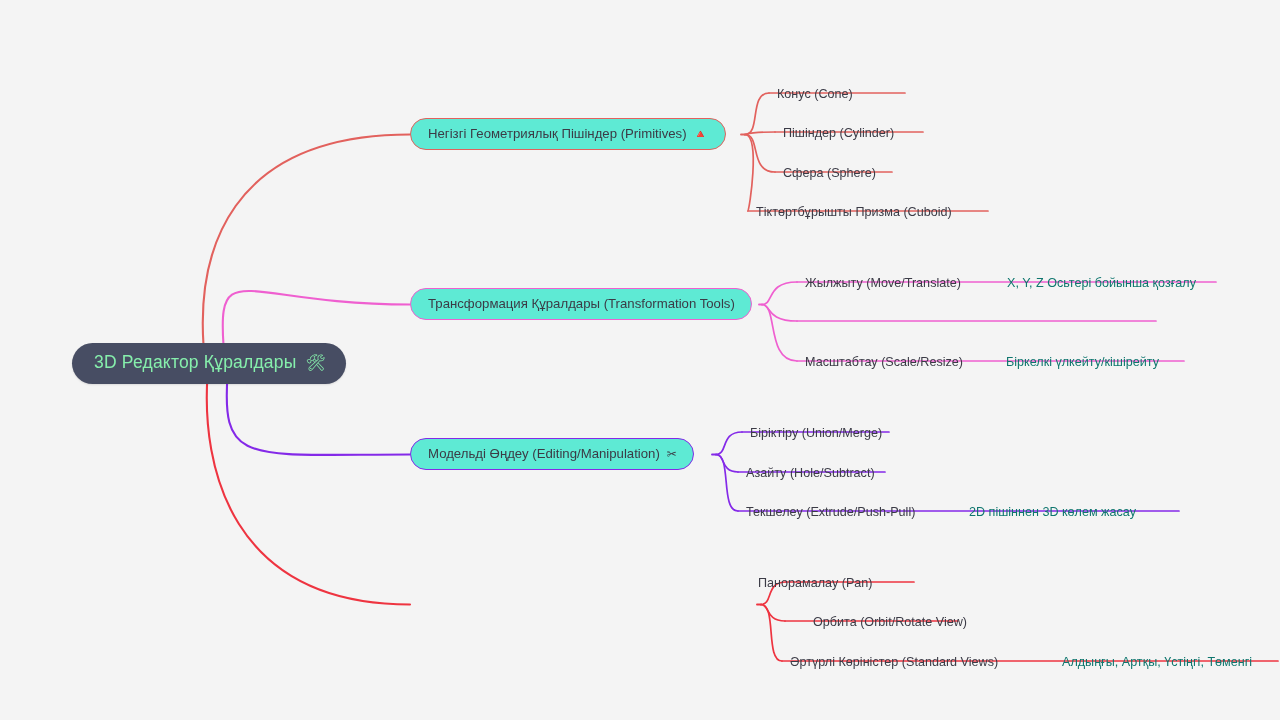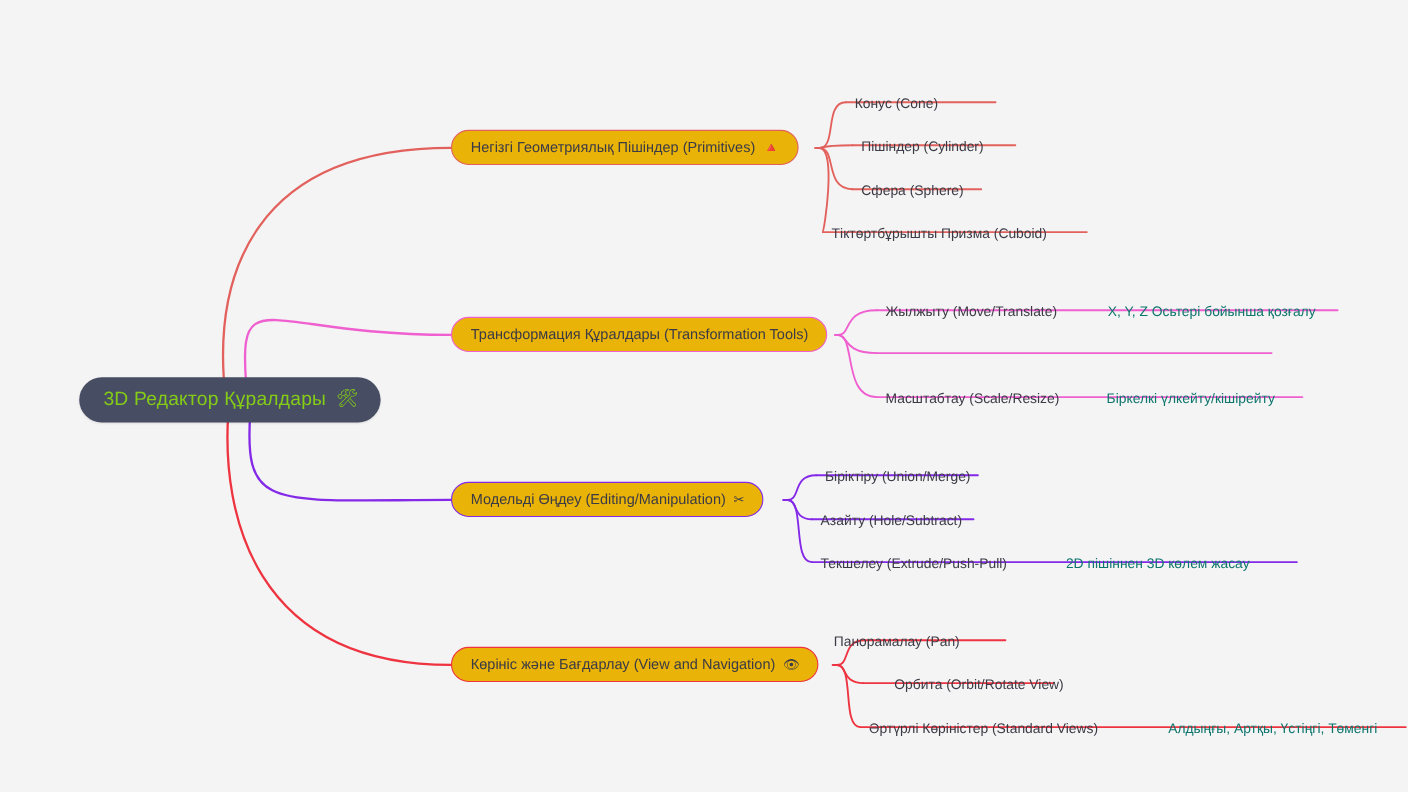--- a/index.html
+++ b/index.html
@@ -58,21 +58,21 @@
     line-height: 1;
     display: inline-block;
   }
 
   
   .branch-node {
     position: absolute;
     display: flex;
     align-items: center;
     gap: 7px;
-    background: #eab308;
+    background: #5eead4;
     border: 1.6px solid #e8635f;
     border-radius: 18px;
     padding: 8px 16px 9px 17px;
     font-size: 13.2px;
     color: #3b3b46;
     white-space: nowrap;
     line-height: 1;
   }
   .branch-node .branch-icon {
     font-size: 12px;
@@ -137,21 +137,21 @@
       <path d="M 207.5 376 C 201.5 466, 229.825 604.5, 410 604.5" fill="none" stroke="#ee3440" stroke-width="2.1" stroke-linecap="round"></path>
       <path d="M 757 604.5 L 761 604.5" fill="none" stroke="#ee3440" stroke-width="1.9" stroke-linecap="round"></path>
       <path d="M 761 604.5 C 773.375 604.5, 765 582, 786 582" fill="none" stroke="#ee3440" stroke-width="1.7" stroke-linecap="round"></path>
       <path d="M 786 582 L 914 582" fill="none" stroke="#ee3440" stroke-width="1.7" stroke-linecap="round"></path>
       <path d="M 761 604.5 C 770.075 604.5, 765 621, 785 621" fill="none" stroke="#ee3440" stroke-width="1.7" stroke-linecap="round"></path>
       <path d="M 785 621 L 958 621" fill="none" stroke="#ee3440" stroke-width="1.7" stroke-linecap="round"></path>
       <path d="M 761 604.5 C 777 604.5, 765 661, 782 661" fill="none" stroke="#ee3440" stroke-width="1.7" stroke-linecap="round"></path>
       <path d="M 782 661 L 1278 661" fill="none" stroke="#ee3440" stroke-width="1.7" stroke-linecap="round"></path>
     </svg>
   <div class="node-layer" id="node-layer">
-      <div class="root-node" style="left: 72px; top: 343px; background: rgb(71, 77, 99); color: #84cc16;">
+      <div class="root-node" style="left: 72px; top: 343px; background: rgb(71, 77, 99); color: #86efac;">
         <span class="root-label">3D Редактор Құралдары</span>
         <span class="root-icon">🛠</span>
       </div>
       <div class="branch-node" style="left: 410px; top: 118px; border-color: rgb(226, 97, 93);">
         <span class="branch-label">Негізгі Геометриялық Пішіндер (Primitives)</span>
         <span class="branch-icon">🔺</span>
       </div>
       <div class="leaf" style="left: 769px; top: 80px; width: 136px; border-bottom-color: rgb(226, 97, 93); border-bottom-style: none;">
         <span class="leaf-label">Конус (Cone)</span>
       </div>
@@ -182,24 +182,20 @@
       <div class="leaf" style="left: 742px; top: 419px; width: 147px; border-bottom-color: rgb(132, 41, 232); border-bottom-style: none;">
         <span class="leaf-label">Біріктіру (Union/Merge)</span>
       </div>
       <div class="leaf" style="left: 738px; top: 459px; width: 147px; border-bottom-color: rgb(132, 41, 232); border-bottom-style: none;">
         <span class="leaf-label">Азайту (Hole/Subtract)</span>
       </div>
       <div class="leaf" style="left: 738px; top: 498px; width: 441px; border-bottom-color: rgb(132, 41, 232); border-bottom-style: none;">
         <span class="leaf-label">Текшелеу (Extrude/Push-Pull)</span>
         <span class="leaf-detail" style="position: absolute; left: 231px; bottom: 5px;">2D пішіннен 3D көлем жасау</span>
       </div>
-      <div class="branch-node" style="left: 410px; top: 588px; border-color: rgb(238, 52, 64);">
-        <span class="branch-label">Көрініс және Бағдарлау (View and Navigation)</span>
-        <span class="branch-icon">👁</span>
-      </div>
       <div class="leaf" style="left: 750px; top: 569px; width: 128px; border-bottom-color: rgb(238, 52, 64); border-bottom-style: none;">
         <span class="leaf-label">Панорамалау (Pan)</span>
       </div>
       <div class="leaf" style="left: 785px; top: 608px; width: 173px; border-bottom-color: rgb(238, 52, 64); border-bottom-style: none; margin-left: 20px;">
         <span class="leaf-label">Орбита (Orbit/Rotate View)</span>
       </div>
       <div class="leaf" style="left: 782px; top: 648px; width: 496px; border-bottom-color: rgb(238, 52, 64); border-bottom-style: none;">
         <span class="leaf-label">Әртүрлі Көріністер (Standard Views)</span>
         <span class="leaf-detail" style="position: absolute; left: 280px; bottom: 5px;">Алдыңғы, Артқы, Үстіңгі, Төменгі</span>
       </div>

